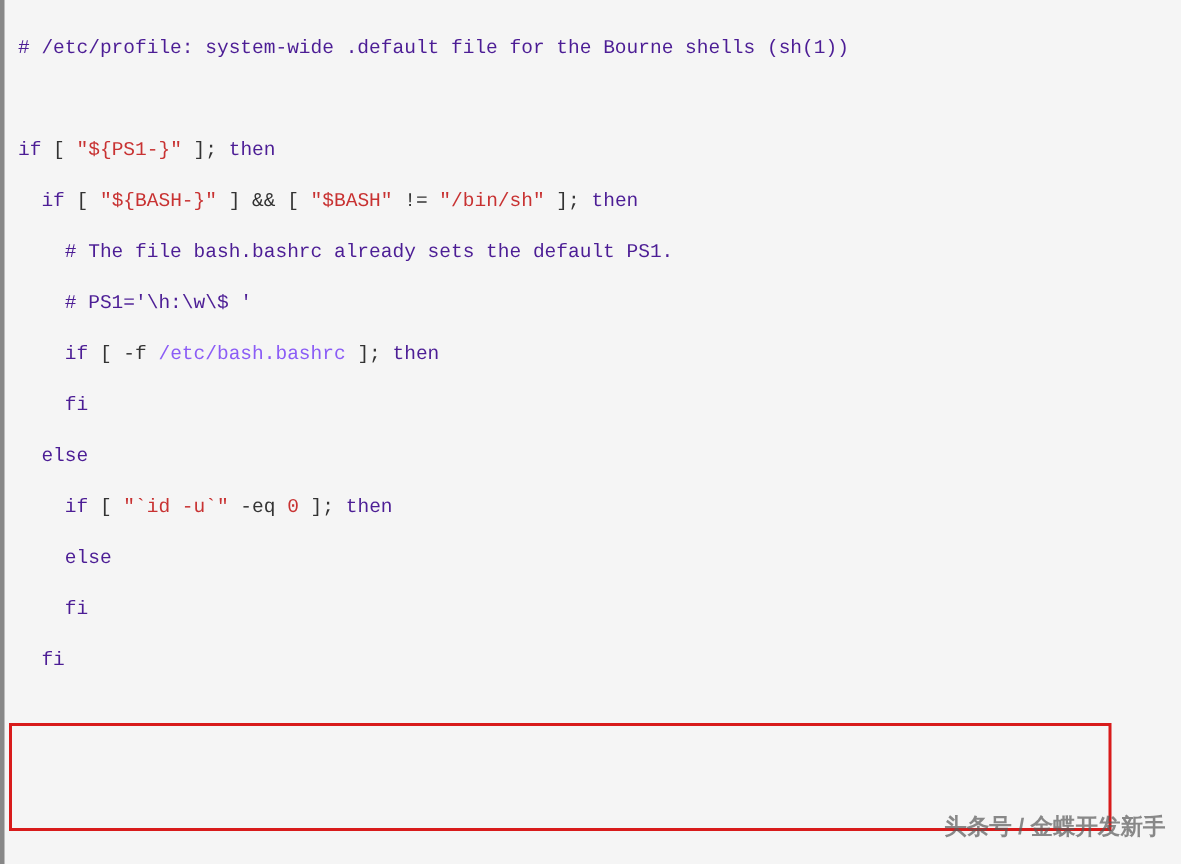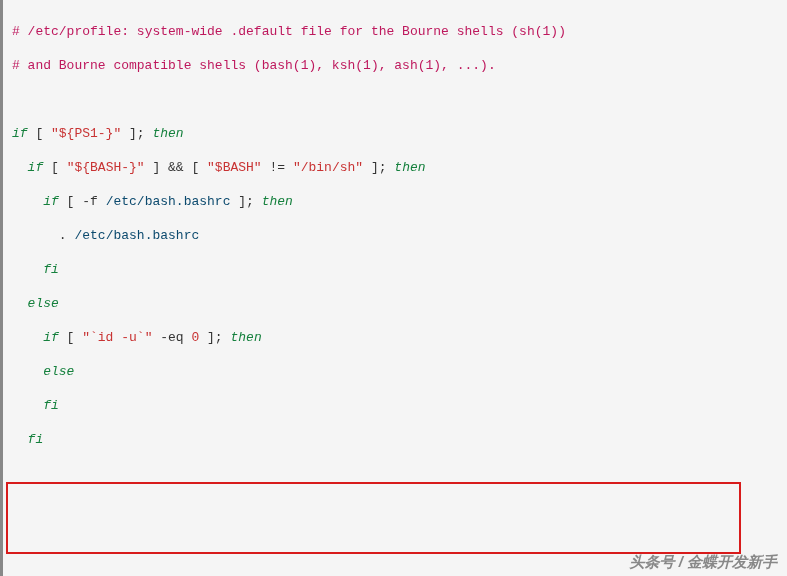--- a/index.html
+++ b/index.html
@@ -20,58 +20,57 @@
   position: relative;
 }
 .border-left {
   position: absolute;
   left: 0;
   top: 0;
   bottom: 0;
   width: 3px;
   background: #888;
 }
-.c-teal { color: #be185d; }
+.c-teal { color: #4c1d95; }
 .c-red { color: #c83232; }
-.c-blue { color: #0c4a6e; }
-.c-purple { color: #15803d; font-style: italic; }
+.c-blue { color: #8b5cf6; }
+.c-purple { color: #4c1d95; }
 .highlight-box {
   position: absolute;
   left: 6px;
   top: 482px;
   width: 735px;
   height: 72px;
   border: 2px solid #d81b1b;
   pointer-events: none;
 }
 .watermark {
   position: absolute;
   right: 10px;
-  bottom: 6px;
+  bottom: 16px;
   font-family: "Microsoft YaHei", sans-serif;
   font-size: 15px;
   color: rgba(90,90,90,0.7);
   font-weight: bold;
-  font-style: italic;
 }
 .line { display: block; }
 </style>
 </head>
 <body>
 
 <div class="border-left"></div>
 
 <div class="editor">
 <span class="line"><span class="c-teal"># /etc/profile:</span><span class="c-teal"> system-wide .default file </span><span class="c-teal">for</span><span class="c-teal"> the Bourne shells (sh(</span><span class="c-teal">1</span><span class="c-teal">))</span></span>
-<span class="line"><span class="c-teal"># and Bourne compatible shells (bash(</span><span class="c-teal">1</span><span class="c-teal">), ksh(</span><span class="c-teal">1</span><span class="c-teal">), ash(</span><span class="c-teal">1</span><span class="c-teal">), ...).</span></span>
 <span class="line"> </span>
 <span class="line"><span class="c-purple">if</span><span> [ </span><span class="c-red">"${PS1-}"</span><span> ]; </span><span class="c-purple">then</span></span>
 <span class="line"><span class="c-purple">  if</span><span> [ </span><span class="c-red">"${BASH-}"</span><span> ] &amp;&amp; [ </span><span class="c-red">"$BASH"</span><span> != </span><span class="c-red">"/bin/sh"</span><span> ]; </span><span class="c-purple">then</span></span>
+<span class="line"><span class="c-teal">    # The file bash.bashrc already sets the default PS1.</span></span>
+<span class="line"><span class="c-teal">    # PS1='\h:\w\$ '</span></span>
 <span class="line"><span class="c-purple">    if</span><span> [ -f </span><span class="c-blue">/etc/bash.bashrc</span><span> ]; </span><span class="c-purple">then</span></span>
-<span class="line"><span>      . </span><span class="c-blue">/etc/bash.bashrc</span></span>
 <span class="line"><span class="c-purple">    fi</span></span>
 <span class="line"><span class="c-purple">  else</span></span>
 <span class="line"><span class="c-purple">    if</span><span> [ </span><span class="c-red">"`id -u`"</span><span> -eq </span><span class="c-red">0</span><span> ]; </span><span class="c-purple">then</span></span>
 <span class="line"><span class="c-purple">    else</span></span>
 <span class="line"><span class="c-purple">    fi</span></span>
 <span class="line"><span class="c-purple">  fi</span></span>
 
 
 
 

